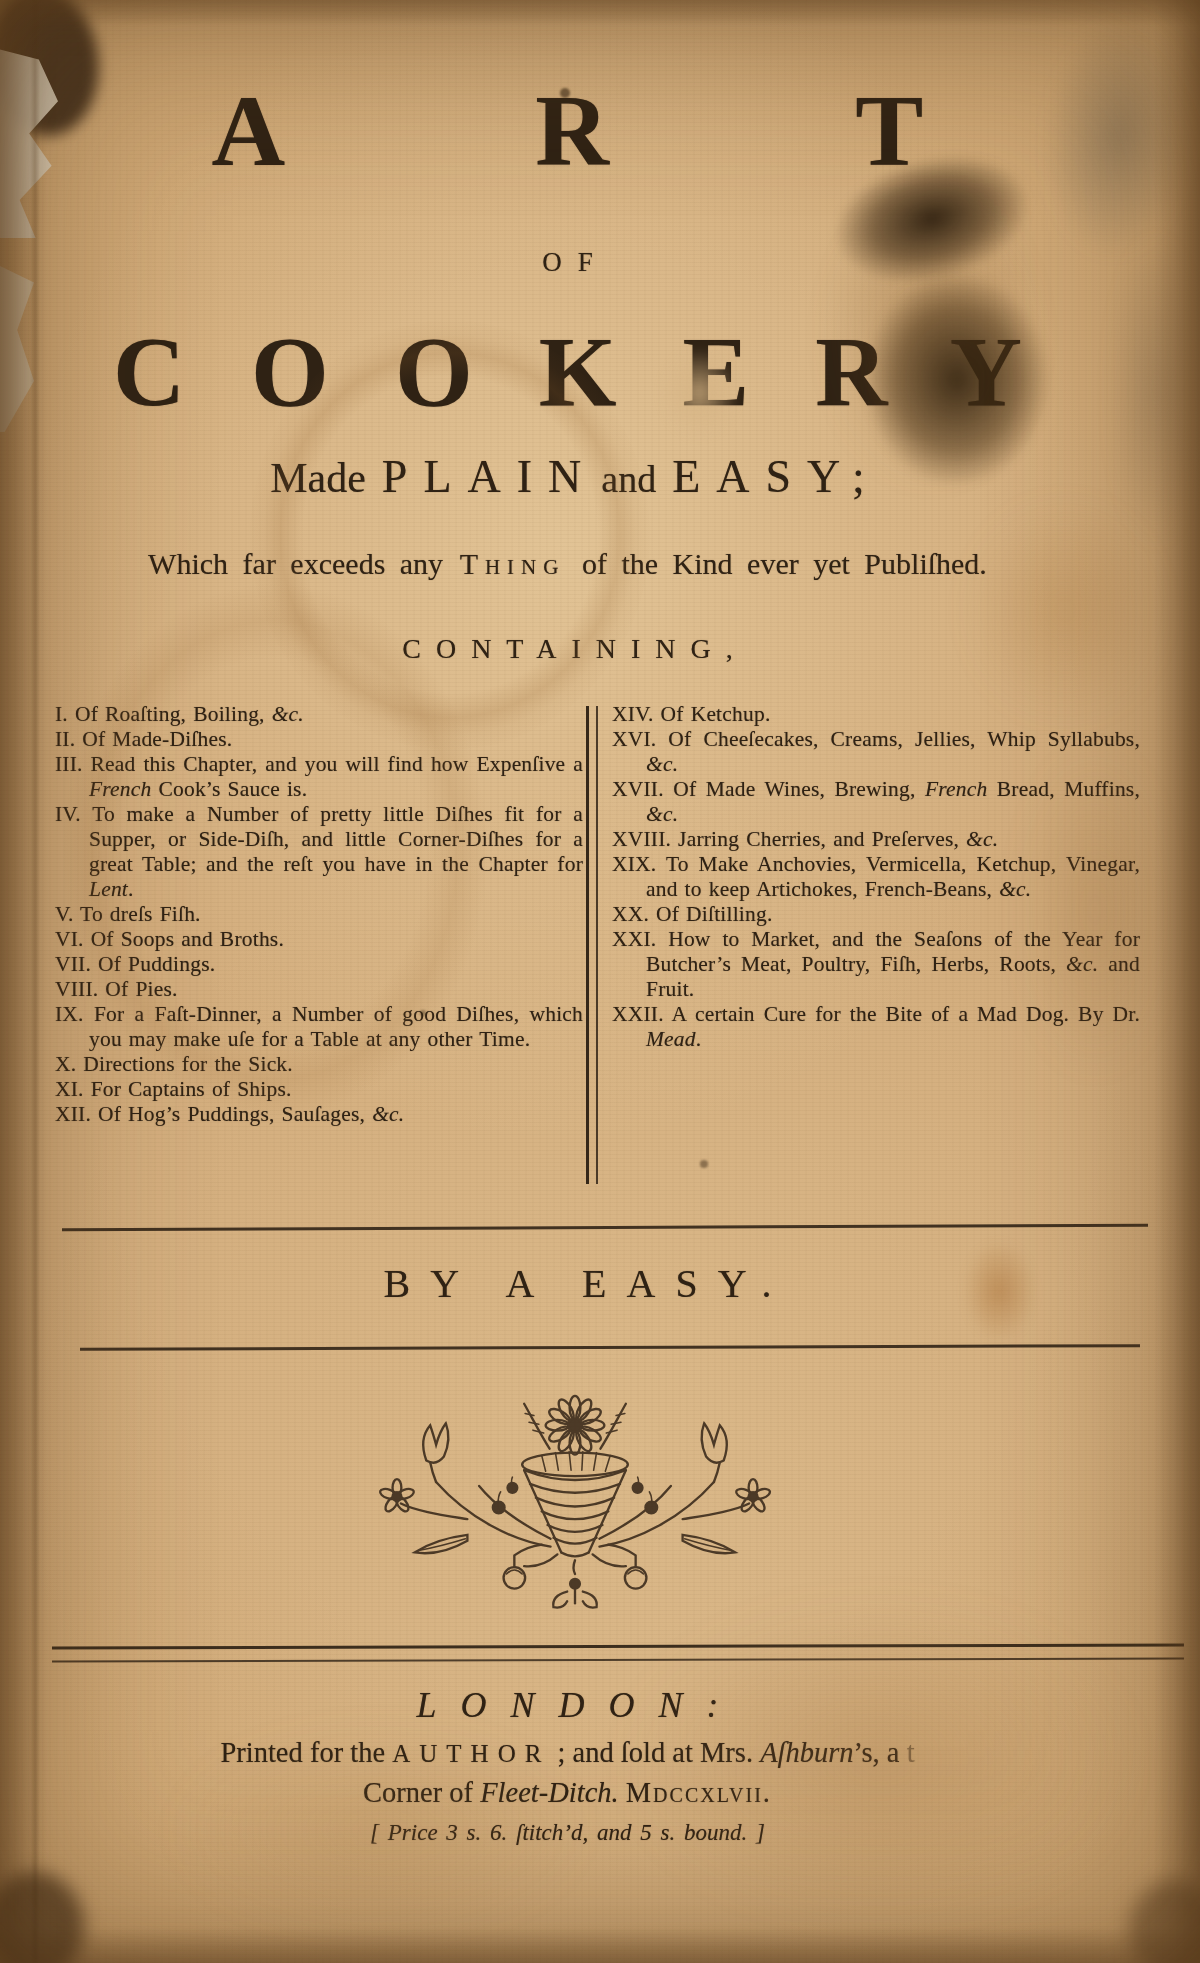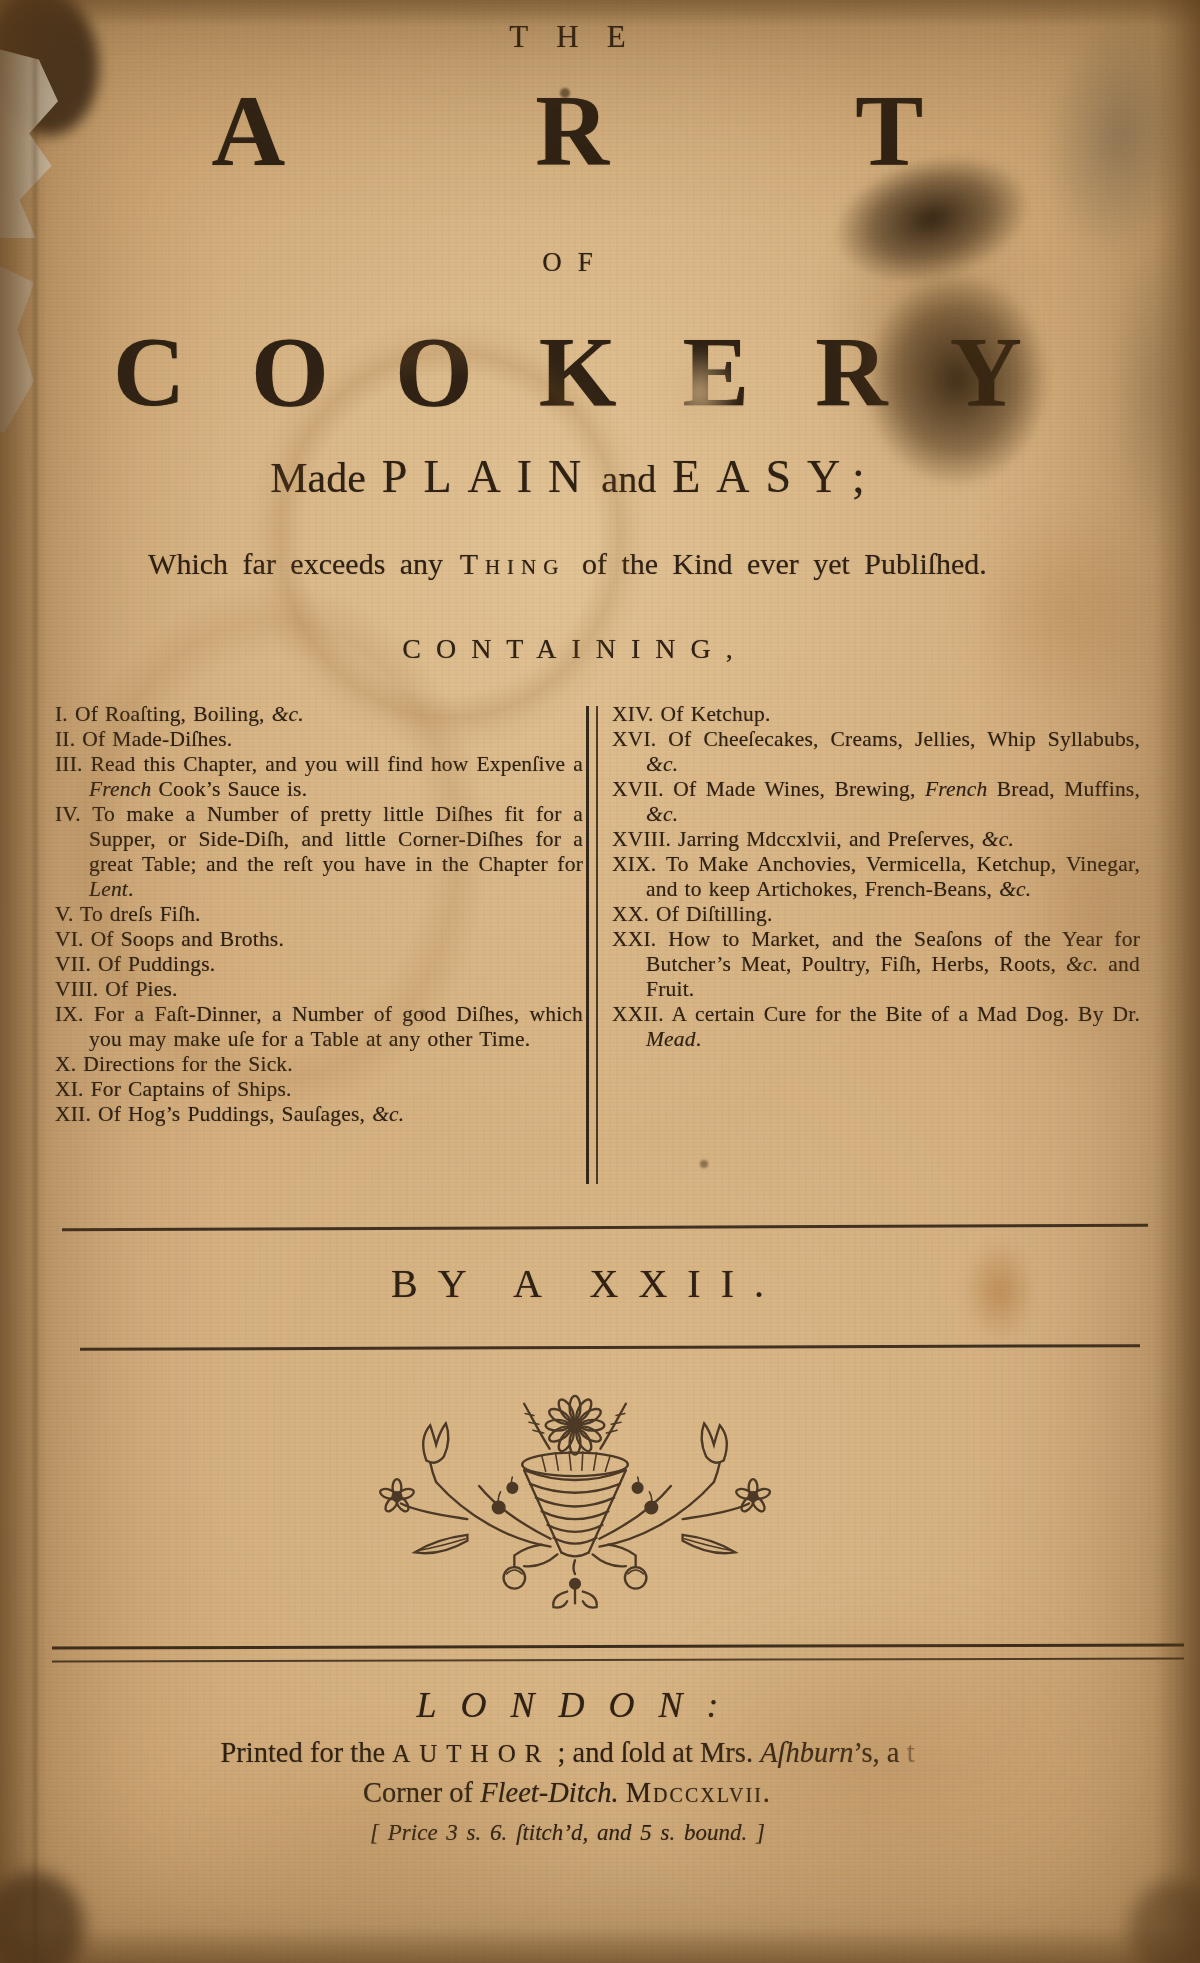--- a/index.html
+++ b/index.html
@@ -141,23 +141,20 @@
   .s-speck3{left:420px;top:1010px;width:6px;height:6px;background:rgba(50,34,16,.4);filter:blur(1px);}
 </style>
 </head>
 <body>
 
 <div class="page">
   <div class="page-texture"></div>
 
   <div class="content">
 
-    <div class="block" style="top:20px">
-      <span class="sp t-the">THE</span>
-    </div>
 
     <div class="block" style="top:76px">
       <span class="sp t-art">ART</span>
     </div>
 
     <div class="block" style="top:248px">
       <span class="sp t-of">OF</span>
     </div>
 
     <div class="block" style="top:318px">
@@ -190,30 +187,30 @@
         <div class="entry"><span>IX. For a Faſt-Dinner, a Number of good Diſhes, which you may make uſe for a Table at any other Time.</span></div>
         <div class="entry"><span>X. Directions for the Sick.</span></div>
         <div class="entry"><span>XI. For Captains of Ships.</span></div>
         <div class="entry"><span>XII. Of Hog’s Puddings, Sauſages, </span><i>&amp;c.</i></div>
       </div>
     <div class="col-divider"></div>
     <div class="col-list col-right">
         <div class="entry"><span>XIV. Of Ketchup.</span></div>
         <div class="entry"><span>XVI. Of Cheeſecakes, Creams, Jellies, Whip Syllabubs, </span><i>&amp;c.</i></div>
         <div class="entry"><span>XVII. Of Made Wines, Brewing, </span><i>French</i><span> Bread, Muffins, </span><i>&amp;c.</i></div>
-        <div class="entry"><span>XVIII. Jarring Mdccxlvii, and Preſerves, </span><i>&amp;c.</i></div>
+        <div class="entry"><span>XVIII. Jarring Cherries, and Preſerves, </span><i>&amp;c.</i></div>
         <div class="entry"><span>XIX. To Make Anchovies, Vermicella, Ketchup, Vinegar, and to keep Artichokes, French-Beans, </span><i>&amp;c.</i></div>
         <div class="entry"><span>XX. Of Diſtilling.</span></div>
         <div class="entry"><span>XXI. How to Market, and the Seaſons of the Year for Butcher’s Meat, Poultry, Fiſh, Herbs, Roots, </span><i>&amp;c.</i><span> and Fruit.</span></div>
         <div class="entry"><span>XXII. A certain Cure for the Bite of a Mad Dog. By Dr. </span><i>Mead</i><span>.</span></div>
       </div>
 
     <div class="rule rule-1"></div>
     <div class="block byline">
-      <span class="sp">BY A XXII.</span>
+      <span class="sp">BY A EASY.</span>
     </div>
     <div class="rule rule-2"></div>
 
     <div class="ornament-wrap">
       <svg viewBox="0 0 460 230">
         <g stroke="#39291a" fill="none" stroke-width="2.4" stroke-linecap="round">
 
           <ellipse cx="230" cy="74" rx="54" ry="12"></ellipse>
           <path d="M178,80 Q230,100 282,80"></path>
           <path d="M184,94 Q230,112 276,94"></path>

